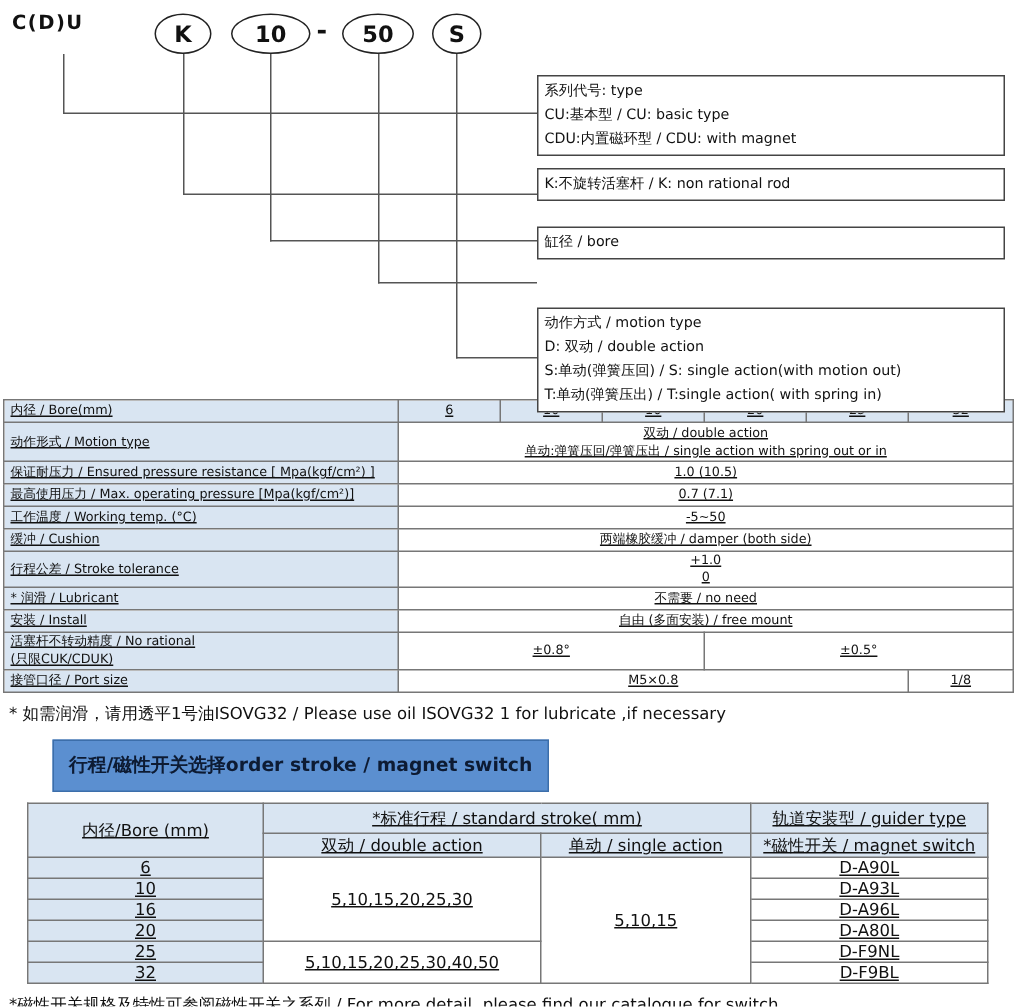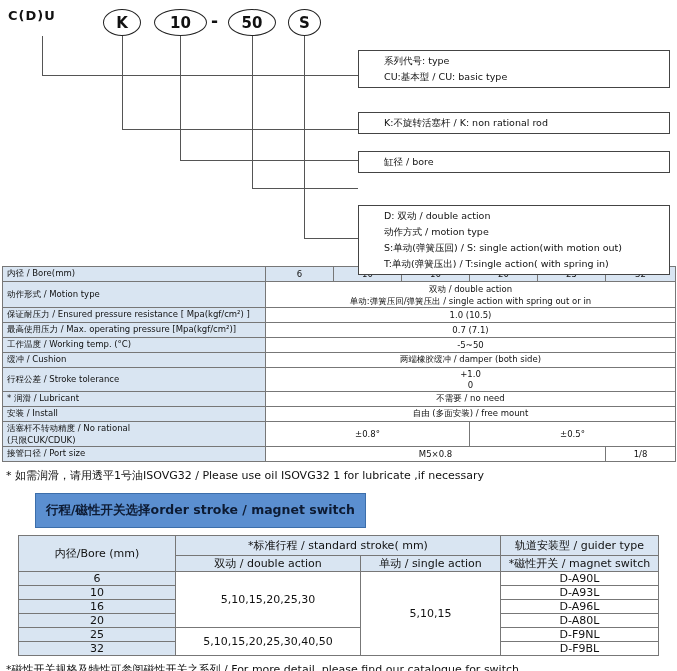--- a/index.html
+++ b/index.html
@@ -13,24 +13,24 @@
        font-family:"DejaVu Sans","Liberation Sans",sans-serif;position:relative;}
 
   
   .diagram{position:relative;height:266px;}
   .code{position:absolute;font-weight:bold;white-space:nowrap;}
   .base-code{font-size:13px;letter-spacing:1px;top:8px;left:8px;}
   .oval{border:1.6px solid #222;border-radius:50%;display:flex;align-items:center;justify-content:center;font-size:15px;background:#fff;}
   .dash{font-size:17px;top:11px;left:211px;}
   .conn{position:absolute;border-left:1px solid var(--line);border-bottom:1px solid var(--line);}
   .callout{position:absolute;left:358px;width:312px;border:1px solid #444;background:#fff;
-           padding:2px 25px;font-size:9.5px;line-height:16px;white-space:nowrap;}
-
-  
-  table{border-collapse:collapse;table-layout:fixed;}
+           padding:2px 4px;font-size:9.5px;line-height:16px;white-space:nowrap;}
+
+  
+  table{border-collapse:collapse;table-layout:fixed;text-decoration:underline;}
   td{border:1px solid var(--bd);}
   .spec{width:673px;margin-left:2px;font-size:8.5px;}
   .spec td{text-align:center;vertical-align:middle;height:15px;padding:0 2px;white-space:nowrap;overflow:hidden;}
   .spec td.lab{background:var(--hdr-bg);text-align:left;padding-left:4px;}
   .spec tr.first td{background:var(--hdr-bg);font-weight:normal;}
   .h2 td{height:26px;} .h3 td{height:24px;} .h4 td{height:22px;}
   .twoline div{line-height:12px;}
   .tol div{line-height:11px;text-align:center;}
 
   .note{font-size:11px;margin:6px 0 0 6px;white-space:nowrap;}
@@ -60,30 +60,31 @@
 
     <div class="conn" style="left:42px;top:36px;width:316px;height:40px"></div>
     <div class="conn" style="left:122px;top:36px;width:236px;height:94px"></div>
     <div class="conn" style="left:180px;top:36px;width:178px;height:125px"></div>
     <div class="conn" style="left:252px;top:36px;width:106px;height:153px"></div>
     <div class="conn" style="left:304px;top:36px;width:54px;height:203px"></div>
 
     <div class="callout" style="top:50px">
       <div>系列代号: type</div>
       <div>CU:基本型 / CU: basic type</div>
+      <div>CDU:内置磁环型 / CDU: with magnet</div>
     </div>
     <div class="callout" style="top:112px">
       <div>K:不旋转活塞杆 / K: non rational rod</div>
     </div>
     <div class="callout" style="top:151px">
       <div>缸径 / bore</div>
     </div>
     <div class="callout" style="top:205px">
+      <div>动作方式 / motion type</div>
       <div>D: 双动 / double action</div>
-      <div>动作方式 / motion type</div>
       <div>S:单动(弹簧压回) / S: single action(with motion out)</div>
       <div>T:单动(弹簧压出) / T:single action( with spring in)</div>
     </div>
   </div>
 
   
   <table class="spec">
     <colgroup>
       <col style="width:263px">
       <col style="width:68px">

